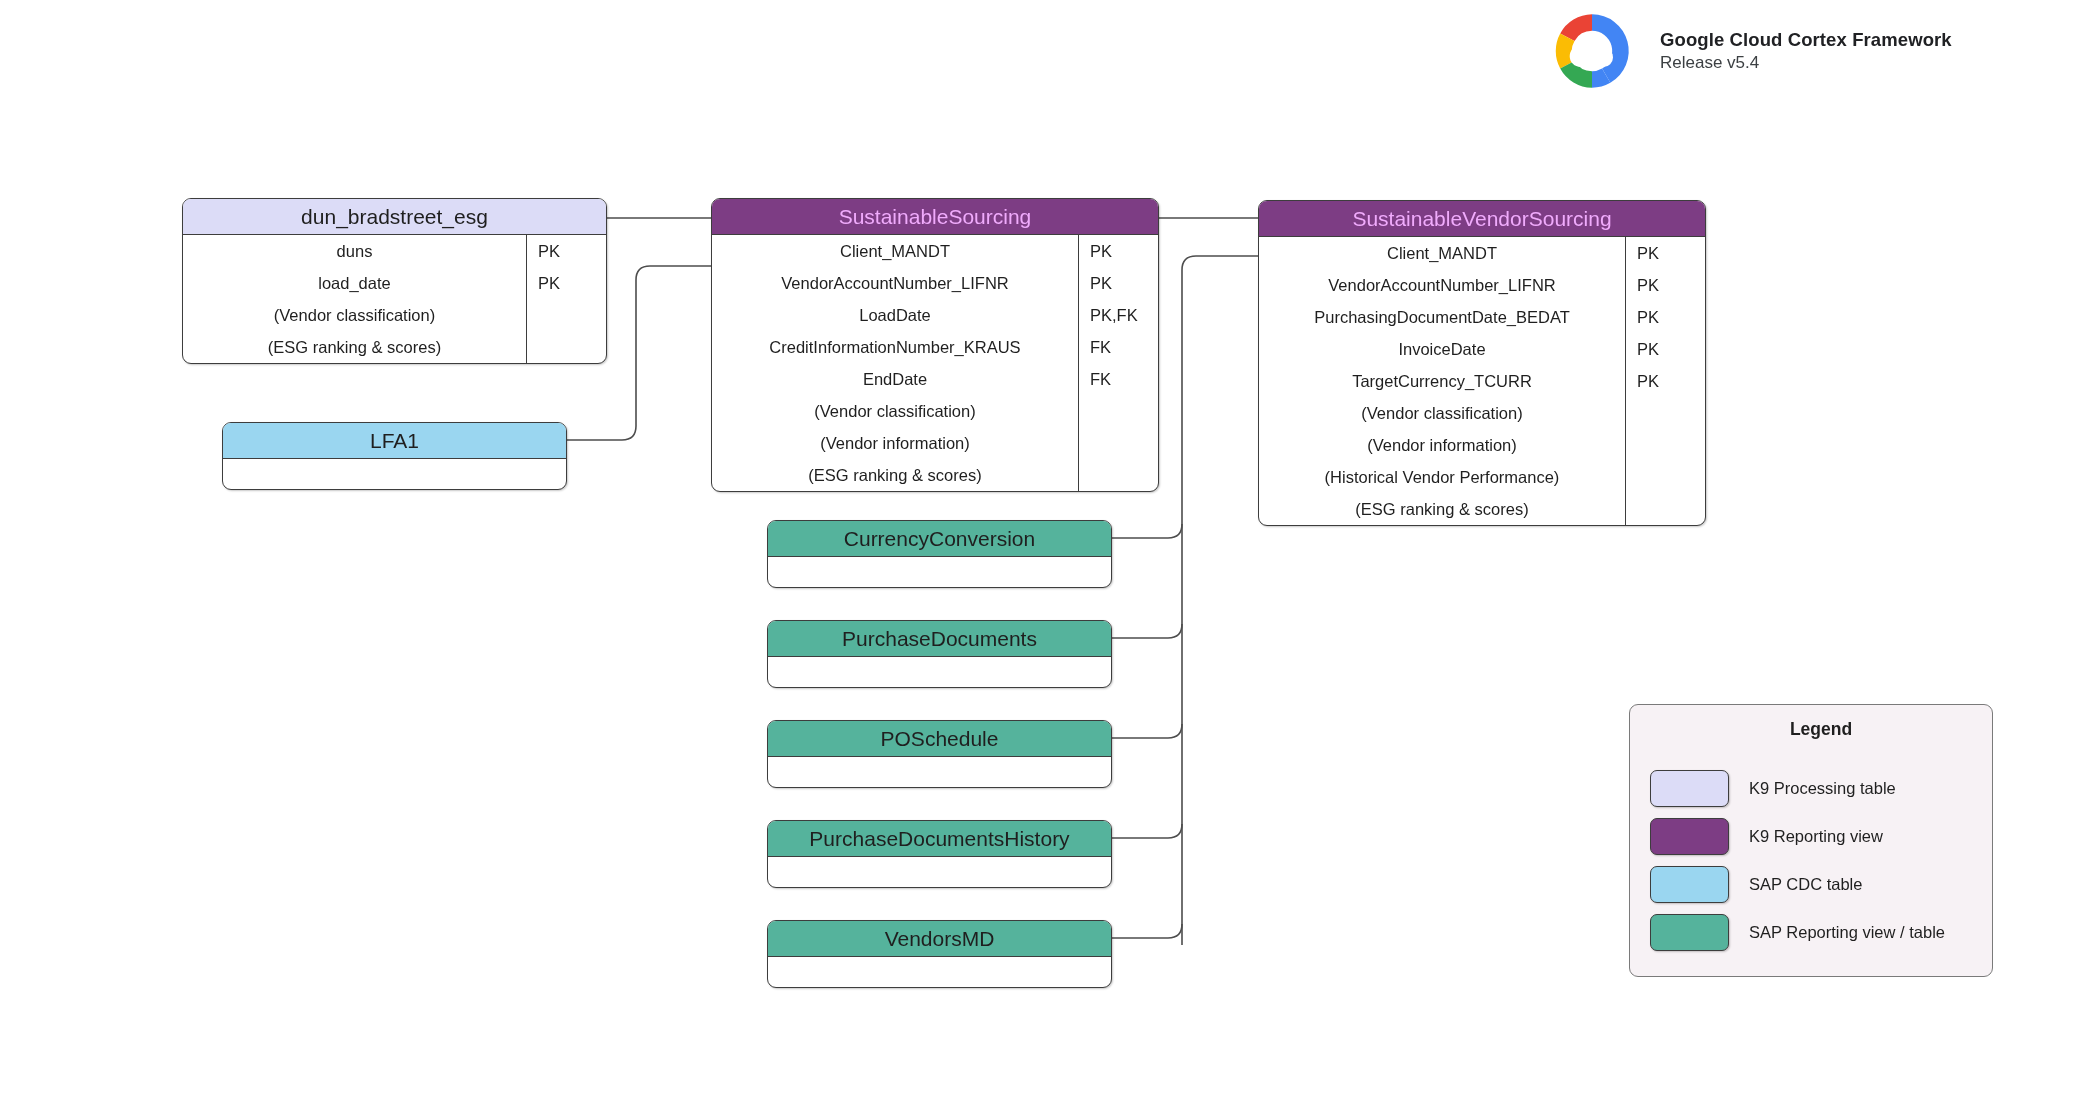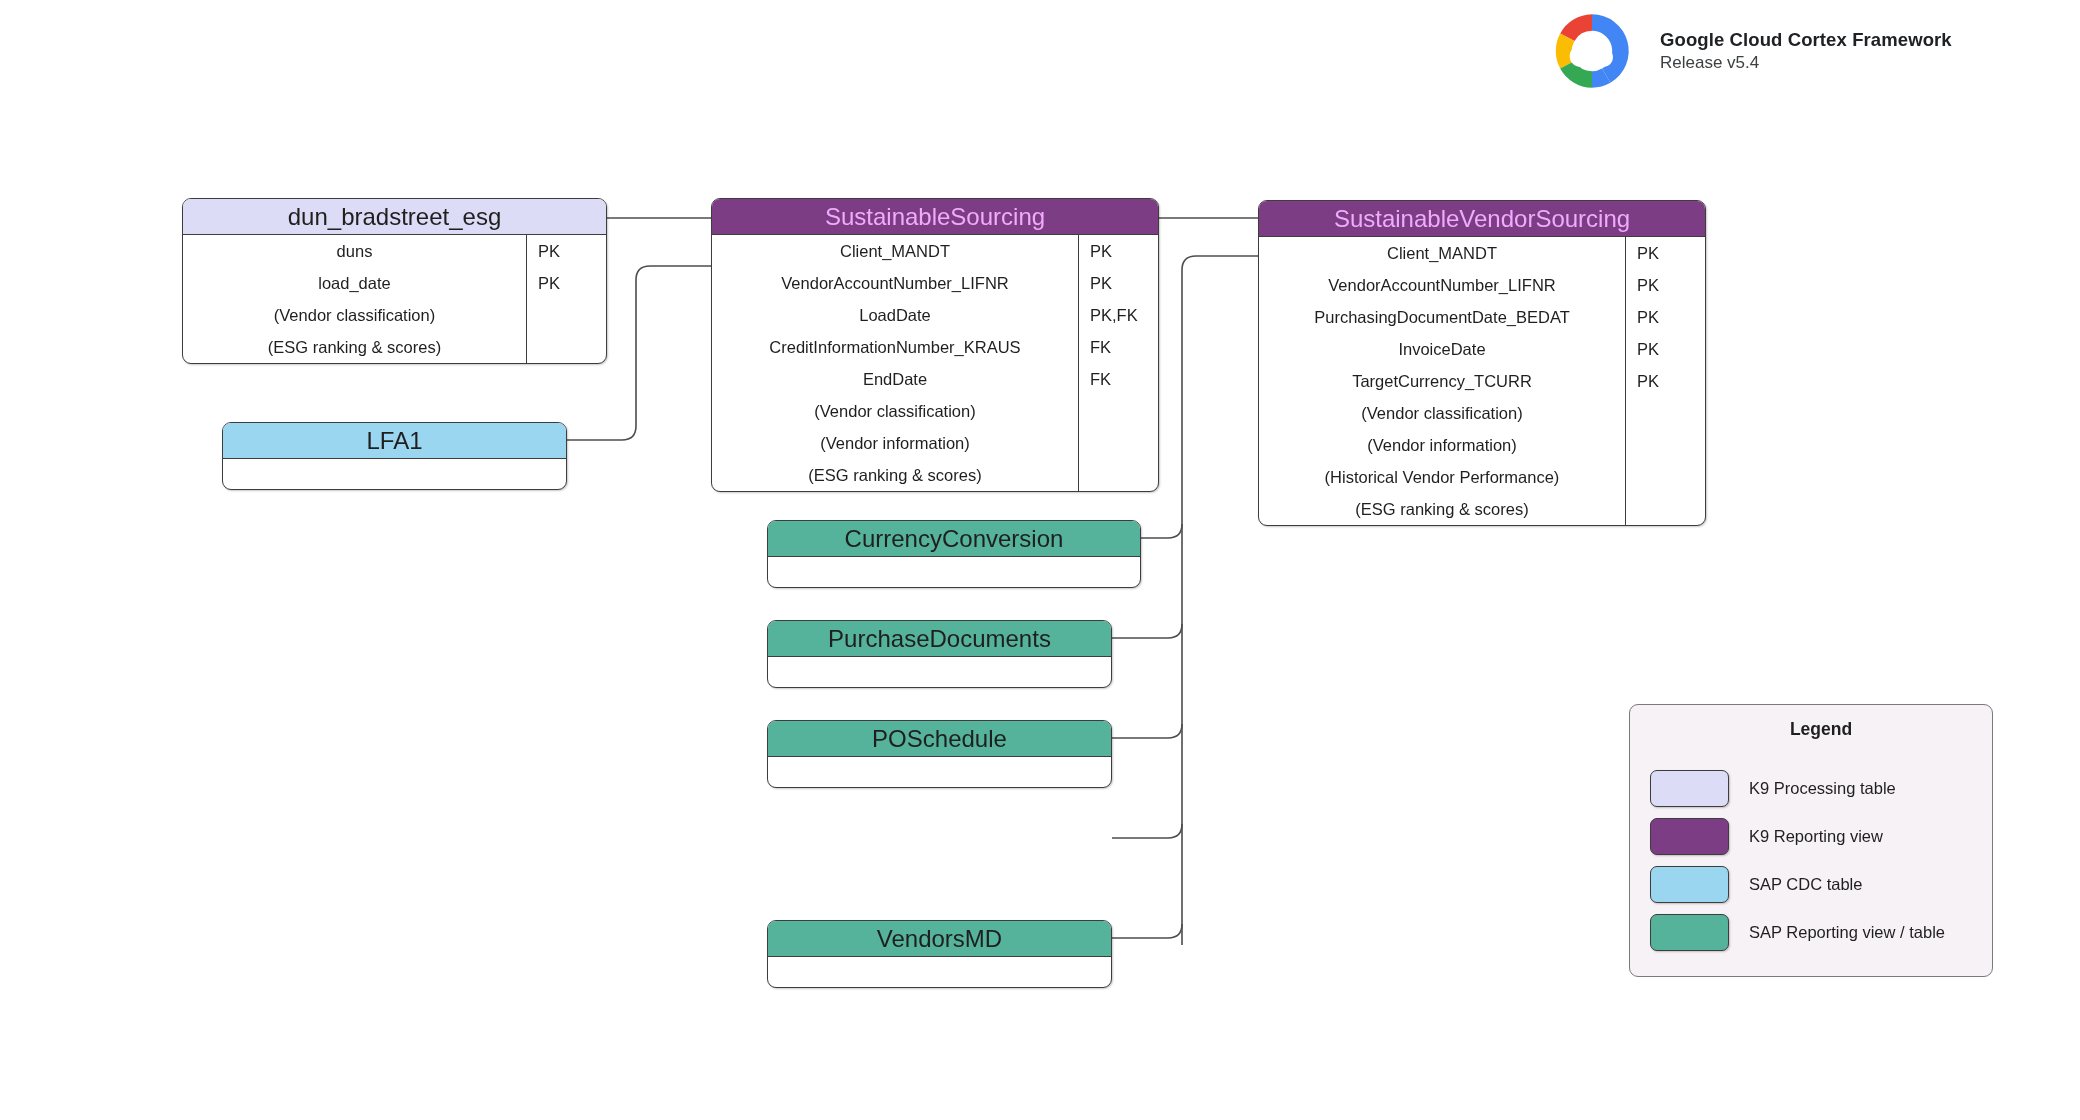--- a/index.html
+++ b/index.html
@@ -62,21 +62,21 @@
     border-radius: 9px;
     background: #ffffff;
     box-shadow: 1px 1px 2px rgba(0,0,0,0.22);
     overflow: hidden;
   }
   .entity-title {
     box-sizing: border-box;
     height: 36px;
     line-height: 35px;
     text-align: center;
-    font-size: 24px;
+    font-size: 21px;
     border-bottom: 1.4px solid #3d3d3d;
     white-space: nowrap;
     overflow: hidden;
   }
   .entity-body {
     display: flex;
     align-items: flex-start;
     box-sizing: border-box;
   }
   .col-fields {
@@ -271,41 +271,47 @@
         <div class="cell">PK</div>
         <div class="cell">PK</div>
         <div class="cell"></div>
         <div class="cell"></div>
         <div class="cell"></div>
         <div class="cell"></div>
       </div>
     </div>
   </div>
 
-  <div class="entity theme-sapview" style="left:767px; top:520px; width:374px;">
+  <div class="entity theme-sapview" style="left:767px; top:520px; width:345px;">
     <div class="entity-title">CurrencyConversion</div>
     <div class="entity-body">
       <div class="col-fields entity-empty"></div>
     </div>
   </div>
 
   <div class="entity theme-sapview" style="left:767px; top:620px; width:345px;">
     <div class="entity-title">PurchaseDocuments</div>
     <div class="entity-body">
       <div class="col-fields entity-empty"></div>
     </div>
   </div>
 
   <div class="entity theme-sapview" style="left:767px; top:720px; width:345px;">
     <div class="entity-title">POSchedule</div>
     <div class="entity-body">
       <div class="col-fields entity-empty"></div>
     </div>
   </div>
 
+  <div class="entity theme-sapview" style="left:767px; top:820px; width:345px;">
+    <div class="entity-title">PurchaseDocumentsHistory</div>
+    <div class="entity-body">
+      <div class="col-fields entity-empty"></div>
+    </div>
+  </div>
 
   <div class="entity theme-sapview" style="left:767px; top:920px; width:345px;">
     <div class="entity-title">VendorsMD</div>
     <div class="entity-body">
       <div class="col-fields entity-empty"></div>
     </div>
   </div>
 
   <div id="legend">
     <div id="legend-title">Legend</div>

